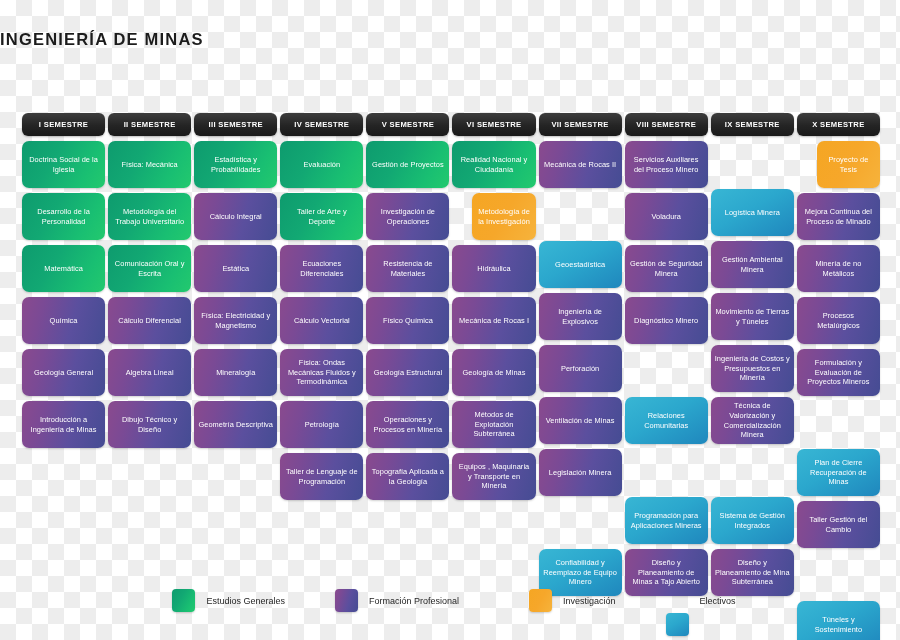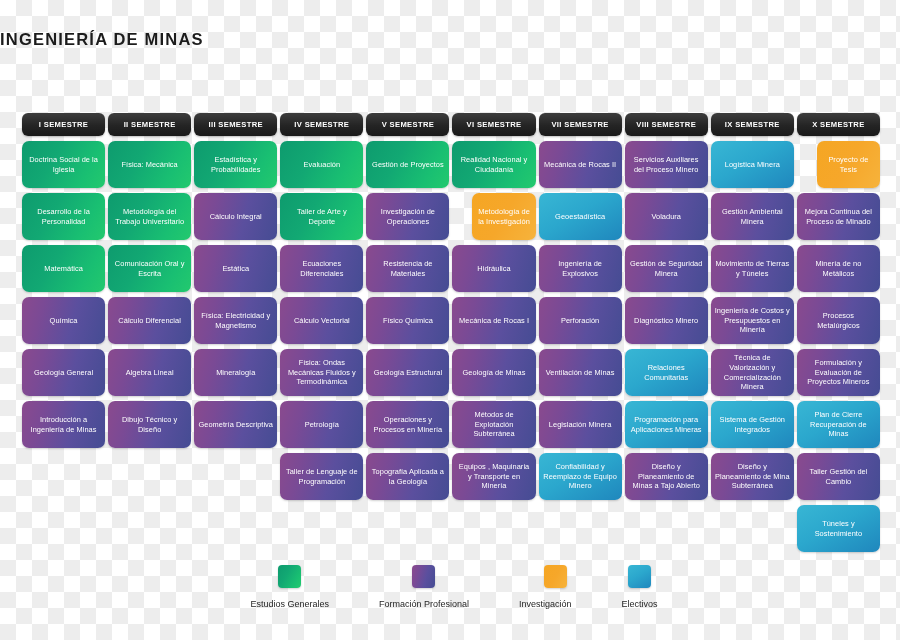--- a/index.html
+++ b/index.html
@@ -57,29 +57,30 @@
   }
   .c-profesional{
     background:linear-gradient(105deg,#8a4a8e 0%,#7a4a95 25%,#5b4f9e 60%,#454c93 100%);
   }
   .c-investigacion{
     background:linear-gradient(120deg,#f5a623 0%,#f6a72a 50%,#f6b33c 100%);
     margin-left:20px;
   }
   .c-electivo{
     background:linear-gradient(150deg,#38b6d4 0%,#2ba7cd 45%,#1f87bd 100%);
+    margin-top:48px;
   }
 
   
   .legend{
     position:absolute;left:0;top:565px;width:900px;
     display:flex;flex-direction:row;justify-content:center;align-items:center;
     gap:42px;
   }
-  .legend-item{display:flex;flex-direction:column;align-items:center;gap:11px;padding-left:8px;}
+  .legend-item{display:flex;flex-direction:row;align-items:center;gap:11px;padding-left:8px;}
   .swatch{width:23px;height:23px;border-radius:4px;box-shadow:0 1px 2px rgba(0,0,0,.18);}
   .legend-label{font-size:9px;color:#262626;white-space:nowrap;}
 </style>
 </head>
 <body>
 
 <div id="page">
 
   <div class="title">INGENIERÍA DE MINAS</div>
 

